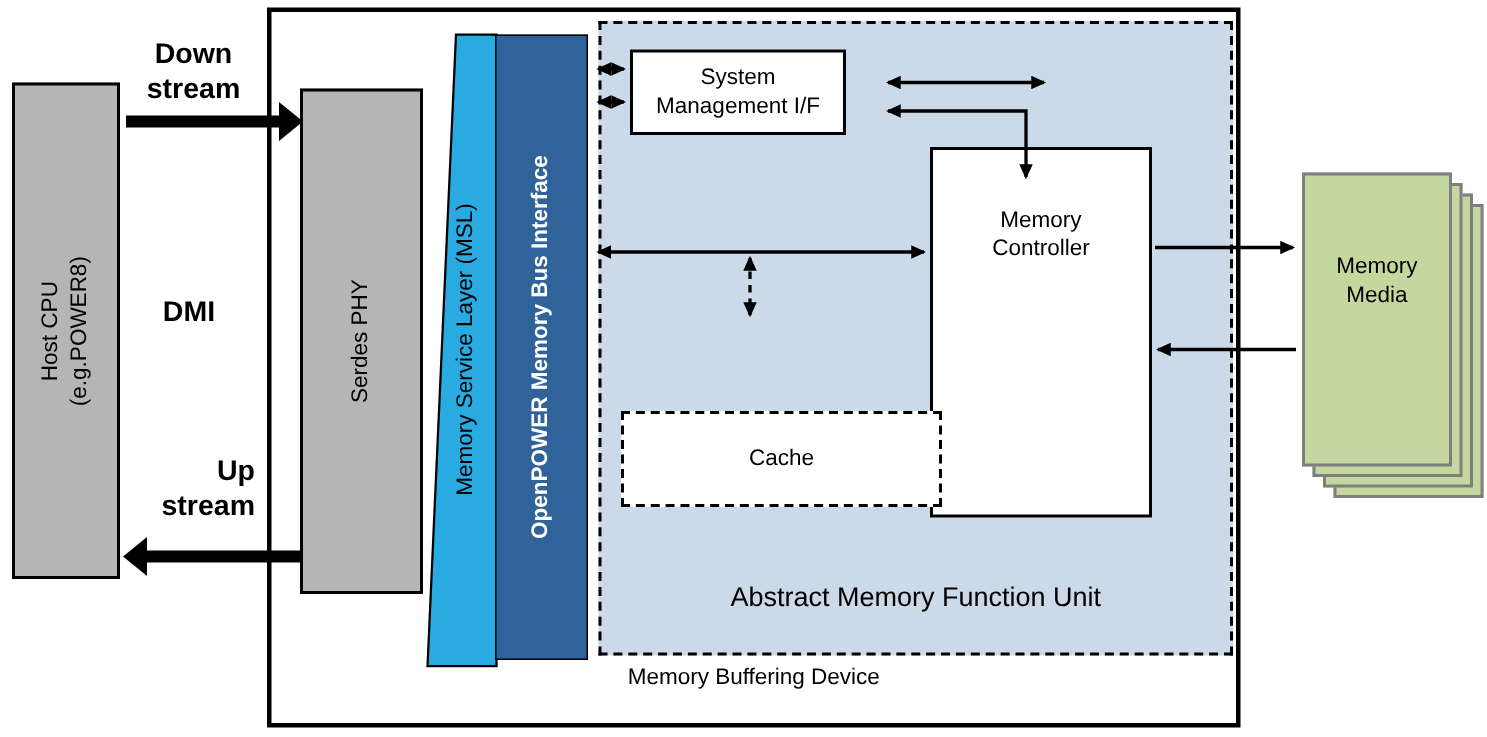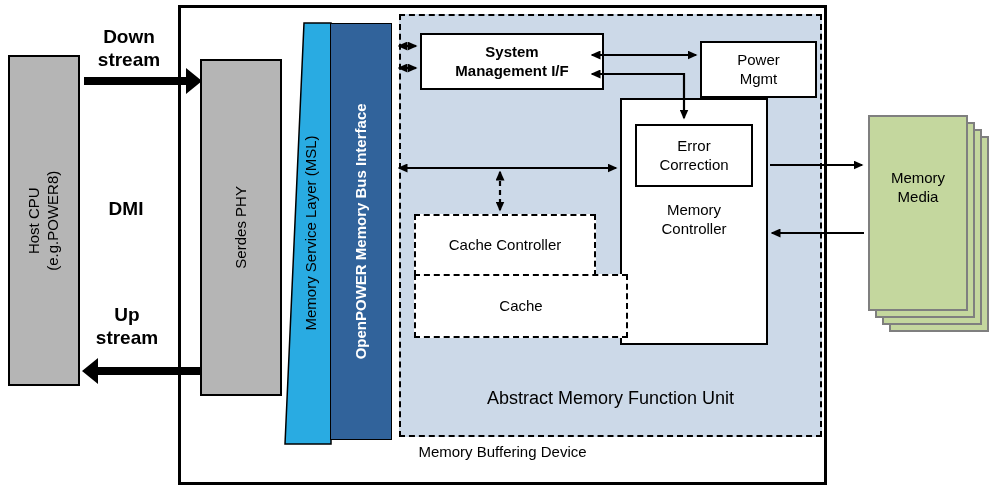--- a/index.html
+++ b/index.html
@@ -69,58 +69,47 @@
   </div>
 
   <div class="box gray" style="left:8px;top:55px;width:72px;height:331px;">
     <span class="rot pre">Host CPU
 (e.g.POWER8)</span>
   </div>
 
   <div class="flabel" style="left:88px;top:26px;width:82px;">Down
 stream</div>
   <div class="flabel" style="left:96px;top:198px;width:60px;">DMI</div>
-  <div class="flabel" style="left:84px;top:304px;width:86px;">Up
+  <div class="flabel" style="left:84px;top:304px;width:86px;text-align:right;">Up
 stream</div>
 
   <div class="box gray" style="left:200px;top:59px;width:82px;height:337px;">
     <span class="rot">Serdes PHY</span>
   </div>
 
   <svg class="layer" viewBox="0 0 991 491">
     <polygon points="304,23 331,23 331,444 285,444" style="fill:var(--msl-cyan,#29abe2)" stroke="#000" stroke-width="1.5"></polygon>
   </svg>
   <div class="vfloat" style="left:310px;top:233px;">Memory Service Layer (MSL)</div>
 
   <div class="box blue" style="left:330px;top:23px;width:62px;height:417px;">
     <span class="rot white-text">OpenPOWER Memory Bus Interface</span>
   </div>
 
-  <div class="box white-box" style="left:420px;top:33px;width:184px;height:57px;font-weight:bold;">
+  <div class="box white-box" style="left:420px;top:33px;width:144px;height:57px;">
     <span class="pre">System
 Management I/F</span>
   </div>
 
-  <div class="box white-box" style="left:700px;top:41px;width:117px;height:57px;">
-    <span class="pre">Power
-Mgmt</span>
-  </div>
 
   <div class="box white-box" style="left:620px;top:98px;width:148px;height:247px;flex-direction:column;justify-content:flex-start;padding-top:24px;">
-    <div class="box white-box" style="position:relative;width:118px;height:63px;">
-      <span class="pre">Error
-Correction</span>
-    </div>
     <div class="pre" style="margin-top:14px;text-align:center;font-size:15px;">Memory
 Controller</div>
   </div>
 
-  <div class="box white-box dashed" style="left:414px;top:214px;width:182px;height:62px;">
-    <span>Cache Controller</span>
-  </div>
   <div class="box white-box dashed" style="left:414px;top:274px;width:214px;height:64px;">
     <span>Cache</span>
   </div>
 
   <div class="media-card" style="left:889px;top:136px;"></div>
   <div class="media-card" style="left:882px;top:129px;"></div>
   <div class="media-card" style="left:875px;top:122px;"></div>
   <div class="media-card" style="left:868px;top:115px;display:flex;align-items:center;justify-content:center;padding-bottom:52px;">
     <span class="pre" style="font-size:15px;text-align:center;line-height:1.3;">Memory
 Media</span>

